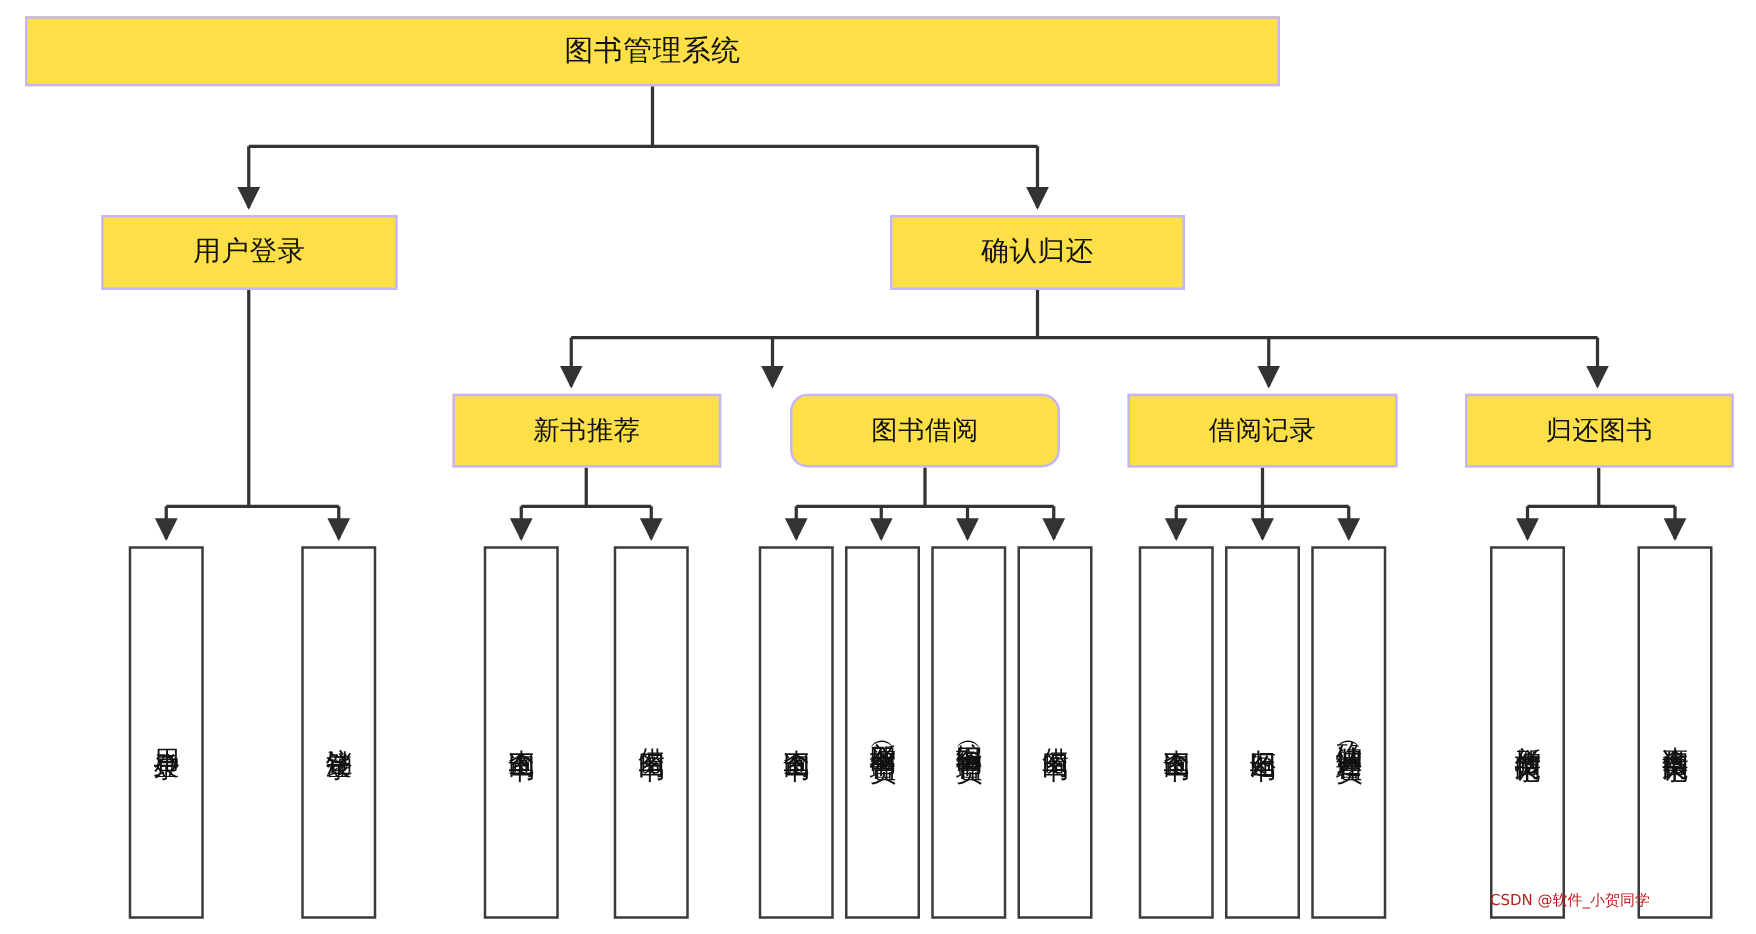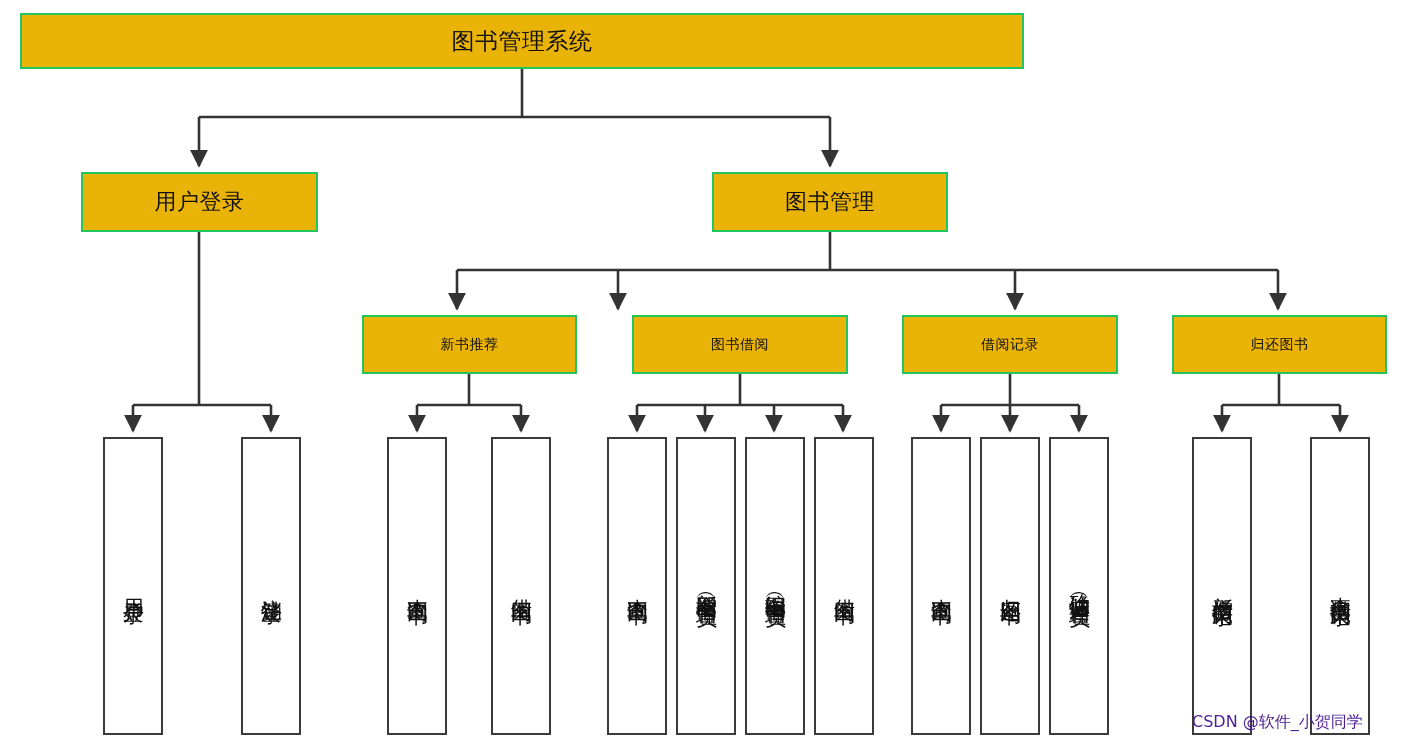--- a/index.html
+++ b/index.html
@@ -7,36 +7,36 @@
     width:1405px;height:747px;
     background:#ffffff;
     font-family:"DejaVu Sans","Liberation Sans",sans-serif;
     overflow:hidden;
     position:relative;
   }
   #canvas{position:absolute;left:0;top:0;width:1405px;height:747px;}
   .node{
     position:absolute;
     box-sizing:border-box;
-    background:#eab308;
-    border:2px solid #22c55e;
+    background:#fde047;
+    border:2px solid #c4b5fd;
     display:flex;
     align-items:center;
     justify-content:center;
     color:#111111;
   }
   .node .lbl{
     font-size:22px;
     line-height:1.15;
     letter-spacing:0.5px;
     white-space:nowrap;
   }
   .node.root .lbl{font-size:23px;}
   .node.lvl2 .lbl{font-size:22px;}
-  .node.lvl3 .lbl{font-size:14px;}
+  .node.lvl3 .lbl{font-size:21px;}
   .leaf{
     position:absolute;
     box-sizing:border-box;
     background:#ffffff;
     border:2px solid #3b3b3b;
     display:flex;
     align-items:center;
     justify-content:center;
     color:#111111;
   }
@@ -45,22 +45,22 @@
     text-orientation:upright;
     font-size:21px;
     line-height:1.18;
     letter-spacing:2px;
     white-space:nowrap;
     color:#111111;
   }
   .watermark{
     position:absolute;
     left:1192px;top:712px;
-    font-size:16px;
-    color:#4c1d95;
+    font-size:12px;
+    color:#b91c1c;
     white-space:nowrap;
     font-family:"DejaVu Sans","Liberation Sans",sans-serif;
   }
 </style>
 </head>
 <body>
 
 <svg id="canvas" viewBox="0 0 1405 747" xmlns="http://www.w3.org/2000/svg">
   <defs>
     <marker id="arrow" viewBox="0 0 10 10" refX="9" refY="5" markerWidth="7" markerHeight="7" orient="auto-start-reverse">
@@ -115,28 +115,28 @@
 
 <div class="node root" style="left:20px;top:13px;width:1004px;height:56px;">
   <span class="lbl">图书管理系统</span>
 </div>
 
 <div class="node lvl2" style="left:81px;top:172px;width:237px;height:60px;">
   <span class="lbl">用户登录</span>
 </div>
 
 <div class="node lvl2" style="left:712px;top:172px;width:236px;height:60px;">
-  <span class="lbl">图书管理</span>
+  <span class="lbl">确认归还</span>
 </div>
 
 <div class="node lvl3" style="left:362px;top:315px;width:215px;height:59px;">
   <span class="lbl">新书推荐</span>
 </div>
 
-<div class="node lvl3" style="left:632px;top:315px;width:216px;height:59px;">
+<div class="node lvl3" style="left:632px;top:315px;width:216px;height:59px;border-radius:14px;">
   <span class="lbl">图书借阅</span>
 </div>
 
 <div class="node lvl3" style="left:902px;top:315px;width:216px;height:59px;">
   <span class="lbl">借阅记录</span>
 </div>
 
 <div class="node lvl3" style="left:1172px;top:315px;width:215px;height:59px;">
   <span class="lbl">归还图书</span>
 </div>

